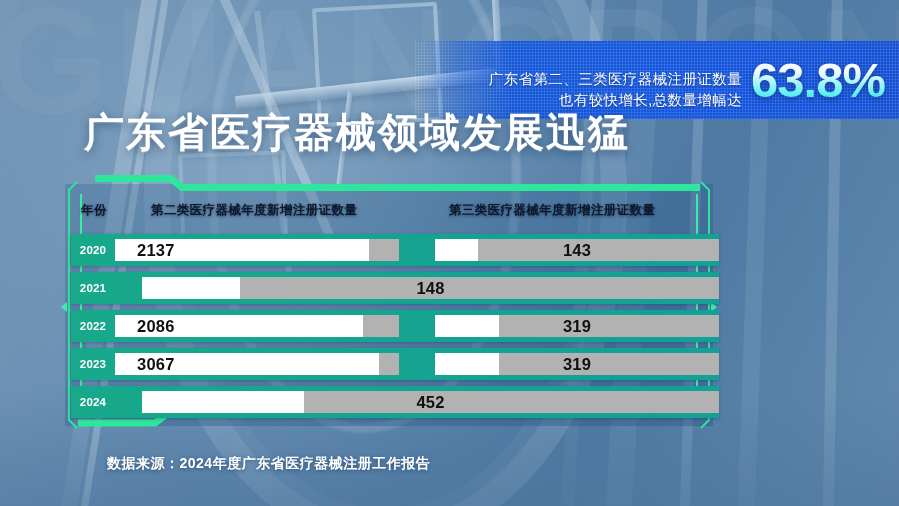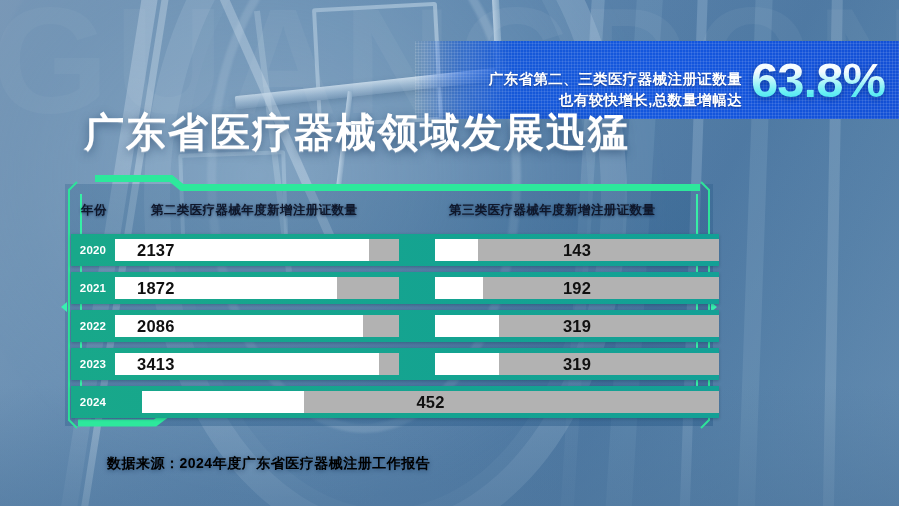--- a/index.html
+++ b/index.html
@@ -111,21 +111,21 @@
     position:absolute;left:415px;top:41px;width:484px;height:78px;
     background:
       repeating-linear-gradient(0deg,rgba(255,255,255,.10) 0 1px,rgba(0,0,0,0) 1px 3px),
       repeating-linear-gradient(90deg,rgba(255,255,255,.10) 0 1px,rgba(0,0,0,0) 1px 3px),
       linear-gradient(90deg,rgba(21,84,214,0) 0%,rgba(21,88,216,.55) 9%,
                       #1558d8 20%,#1356de 52%,#1350d6 100%);
     display:flex;align-items:center;justify-content:flex-end;
     padding-right:14px;box-sizing:border-box;
   }
   .banner-txt{
-    text-align:right;color:#fff;font-weight:700;
+    text-align:right;color:#fff;font-weight:400;
     font-size:14.5px;line-height:1.45;letter-spacing:.4px;
     text-shadow:0 1px 2px rgba(0,20,70,.5);
     white-space:nowrap;
     margin-top:20px;
   }
   .banner-pct{
     font-size:49px;font-weight:800;line-height:1;
     margin-left:9px;letter-spacing:-1px;
     background:linear-gradient(180deg,#ffffff 0%,#f2fbff 32%,#6ef0f4 72%,#2ae0ee 100%);
     -webkit-background-clip:text;background-clip:text;
@@ -194,21 +194,21 @@
   }
   .cell-left{margin-right:9px;}
   .cell-left .bar-val{left:22px;}
   .cell-right{margin-left:9px;}
   .cell-right .bar-val{left:0;right:0;text-align:center;}
   .gap{flex:0 0 18px;}
 
   
   .source{
     position:absolute;left:107px;top:455px;
-    font-size:14px;font-weight:700;color:#000000;letter-spacing:.5px;
+    font-size:14px;font-weight:700;color:#ffffff;letter-spacing:.5px;
     text-shadow:0 1px 4px rgba(10,40,78,.55);
     white-space:nowrap;
   }
 </style>
 </head>
 <body>
 
 <div class="stage">
 
   <div class="bg">
@@ -285,32 +285,26 @@
             <div class="gap"></div>
             <div class="barcell cell-right">
               <div class="bar">
                 <div class="bar-fill" style="width:15.01%"></div>
               </div>
               <div class="bar-val">143</div>
             </div>
           </div>
           <div class="row">
             <div class="year">2021</div>
-            <div class="barcell cell-left">
-              <div class="bar">
-                <div class="bar-fill" style="width:78.32%"></div>
-              </div>
-              <div class="bar-val">1872</div>
-            </div>
             <div class="gap"></div>
             <div class="barcell cell-right">
               <div class="bar">
                 <div class="bar-fill" style="width:17.07%"></div>
               </div>
-              <div class="bar-val">192</div>
+              <div class="bar-val">148</div>
             </div>
           </div>
           <div class="row">
             <div class="year">2022</div>
             <div class="barcell cell-left">
               <div class="bar">
                 <div class="bar-fill" style="width:87.27%"></div>
               </div>
               <div class="bar-val">2086</div>
             </div>
@@ -321,21 +315,21 @@
               </div>
               <div class="bar-val">319</div>
             </div>
           </div>
           <div class="row">
             <div class="year">2023</div>
             <div class="barcell cell-left">
               <div class="bar">
                 <div class="bar-fill" style="width:93.00%"></div>
               </div>
-              <div class="bar-val">3413</div>
+              <div class="bar-val">3067</div>
             </div>
             <div class="gap"></div>
             <div class="barcell cell-right">
               <div class="bar">
                 <div class="bar-fill" style="width:22.41%"></div>
               </div>
               <div class="bar-val">319</div>
             </div>
           </div>
           <div class="row">

